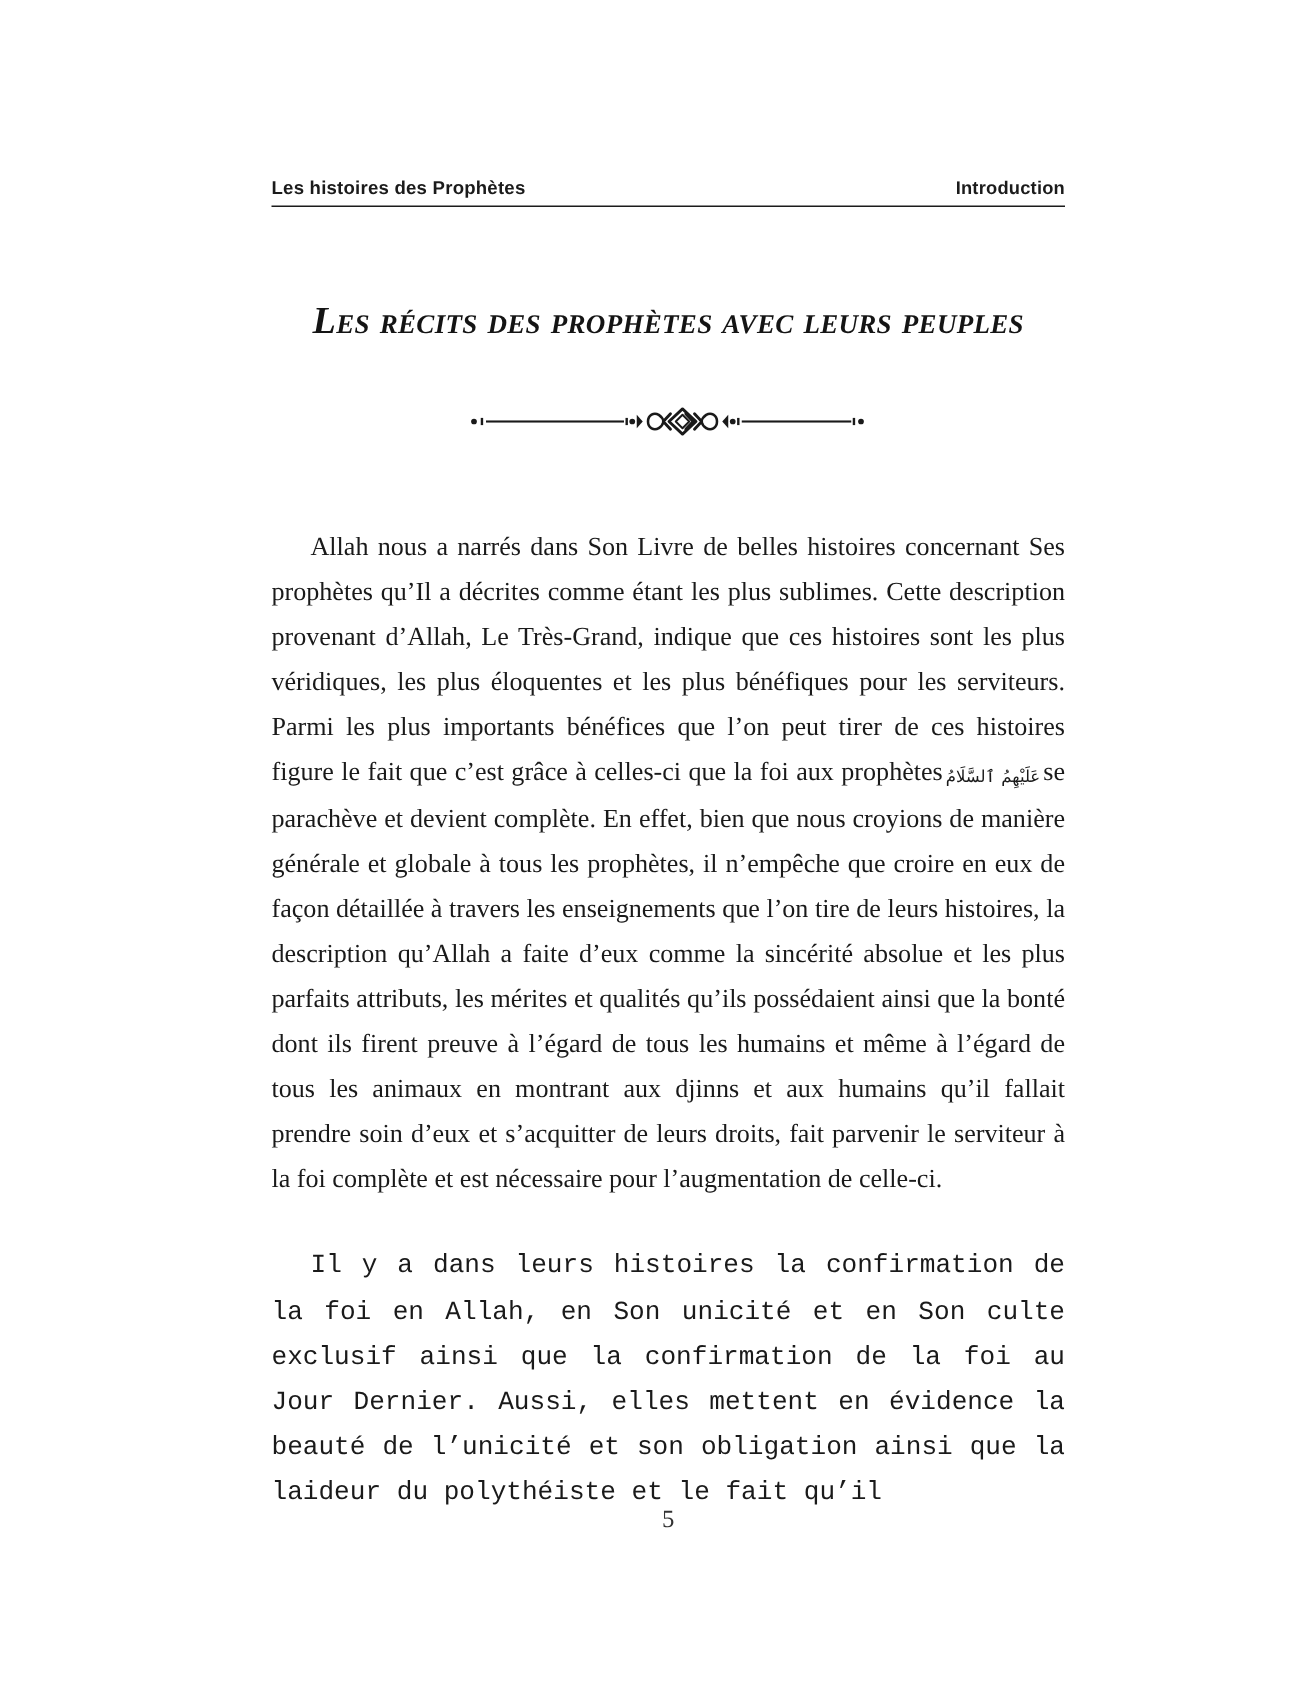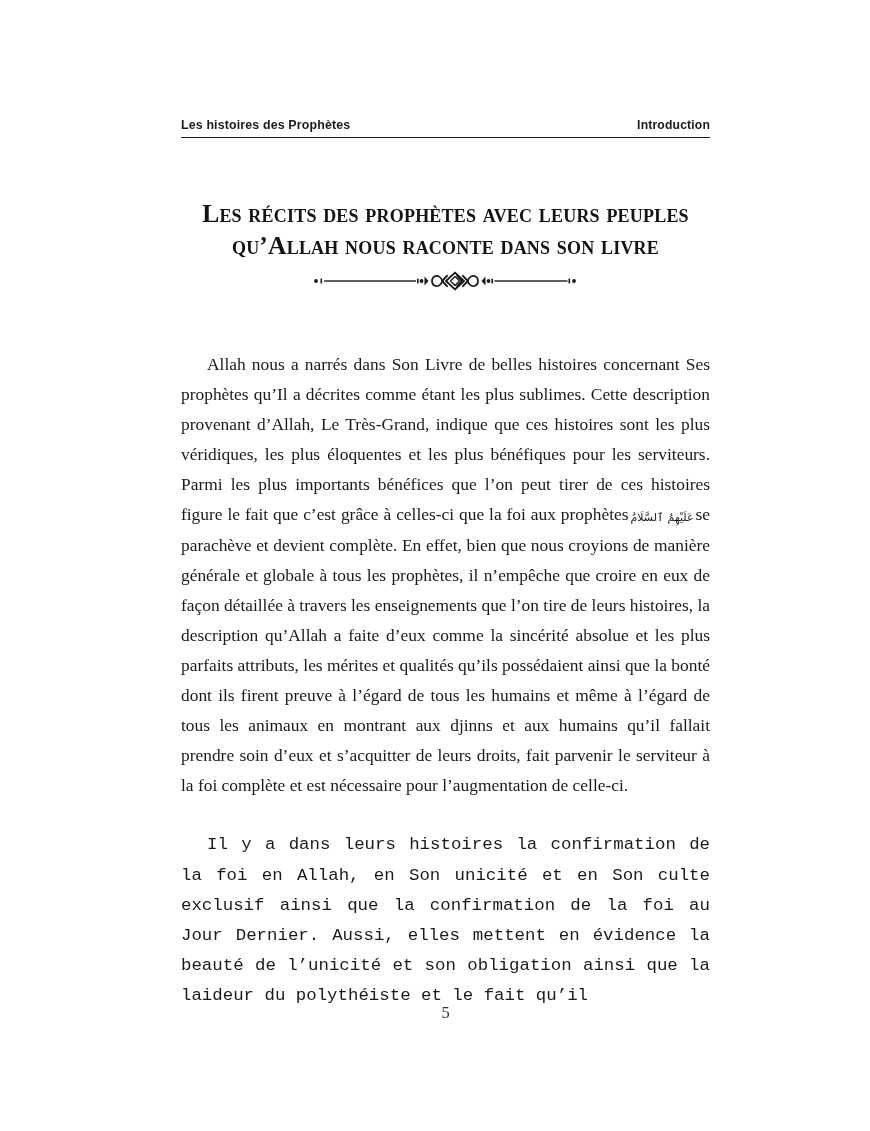--- a/index.html
+++ b/index.html
@@ -67,20 +67,21 @@
     left: -2px;
     width: 533px;
     text-align: center;
     font-family: "Liberation Serif", "DejaVu Serif", serif;
     font-weight: bold;
     font-size: 25.5px;
     line-height: 31px;
     font-variant: small-caps;
     letter-spacing: 0.2px;
     color: #141414;
+    font-style: italic;
   }
   .doc-title .tl { display: block; white-space: nowrap; }
   .doc-title .tl-2 { margin-top: 1px; }
 
   
   .ornament {
     position: absolute;
     top: 268px;
     left: 0;
     width: 529px;
@@ -141,21 +142,20 @@
   <div class="content">
 
     <div class="running-header">
       <span class="rh-left">Les histoires des Prophètes</span>
       <span class="rh-right">Introduction</span>
     </div>
     <div class="header-rule"></div>
 
     <h1 class="doc-title">
       <span class="tl tl-1">Les récits des prophètes avec leurs peuples</span>
-      <span class="tl tl-2">qu’Allah nous raconte dans son livre</span>
     </h1>
 
     <div class="ornament">
       <svg width="270" height="22" viewBox="0 0 270 22" fill="none" xmlns="http://www.w3.org/2000/svg">
 
         <circle cx="5" cy="11" r="1.9" fill="#1a1a1a"></circle>
         <rect x="9.5" y="8.6" width="1.6" height="4.8" fill="#1a1a1a"></rect>
 
         <rect x="13" y="10.3" width="92" height="1.4" fill="#1a1a1a"></rect>
 

